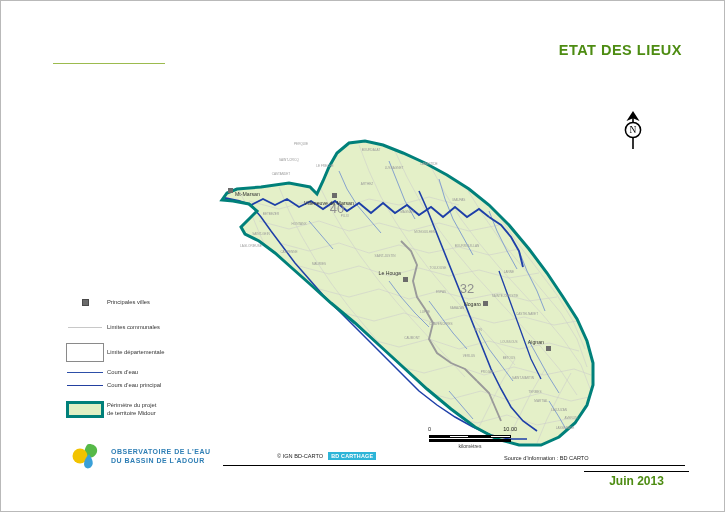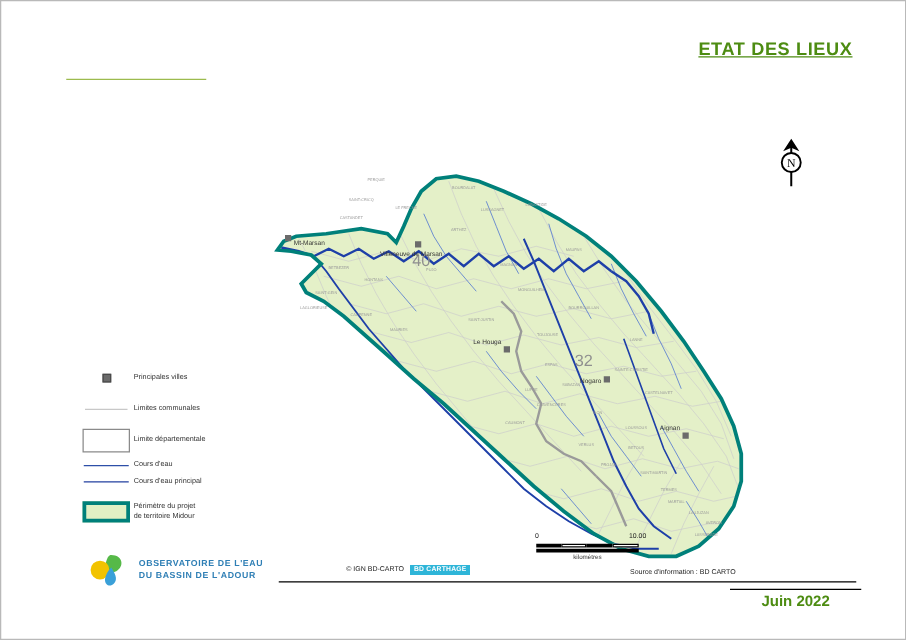--- a/index.html
+++ b/index.html
@@ -58,27 +58,26 @@
   }
   #logo-underline {
     position: absolute;
     left: 52px; top: 62px;
     width: 112px; height: 1px;
     background: #9cbb4e;
   }
 
   #etat-des-lieux {
     position: absolute;
-    right: 42px; top: 31px;
+    right: 42px; top: 41px;
     font-size: 14.5px;
     font-weight: bold;
     color: #4d8c12;
     letter-spacing: 0.5px;
     white-space: nowrap;
-    text-decoration: underline;
   }
 
   #map-title {
     position: absolute;
     left: 0; right: 0; top: 71px;
     text-align: center;
     font-size: 12.5px;
     font-weight: bold;
     color: #4d8c12;
     letter-spacing: 0.1px;
@@ -529,15 +528,15 @@
       <span>© IGN BD-CARTO</span>
     </span>
     <span class="carthage">BD CARTHAGE</span>
   </div>
 
   <div id="credits-right">Source d'information : BD CARTO</div>
 
   <div id="credit-rule"></div>
 
   <div id="footer-rule"></div>
-  <div id="footer-date">Juin 2022</div>
+  <div id="footer-date">Juin 2013</div>
 
 </div>
 
 </body></html>

